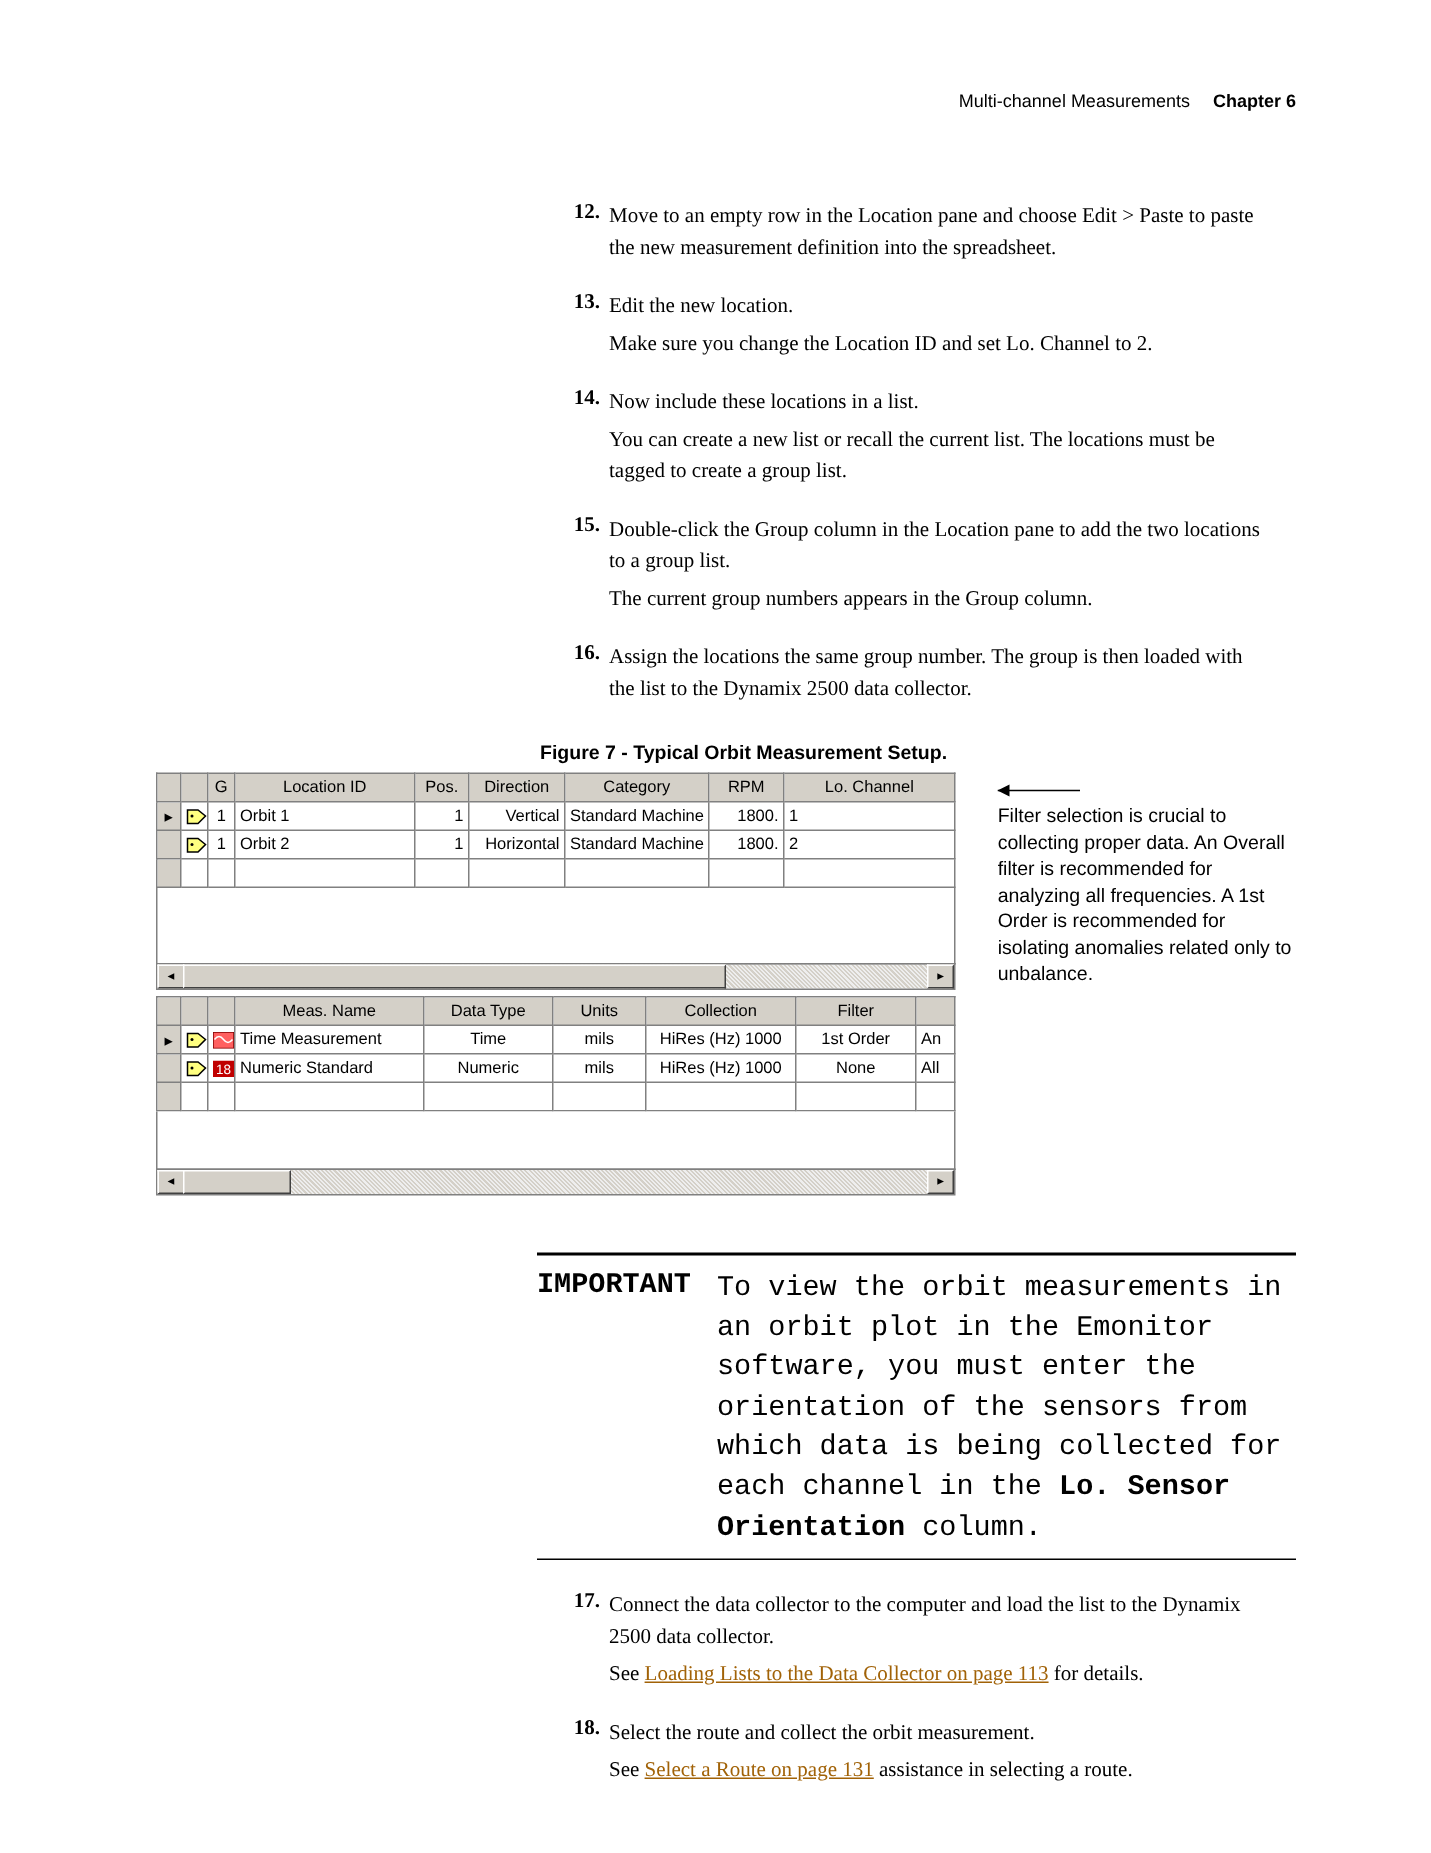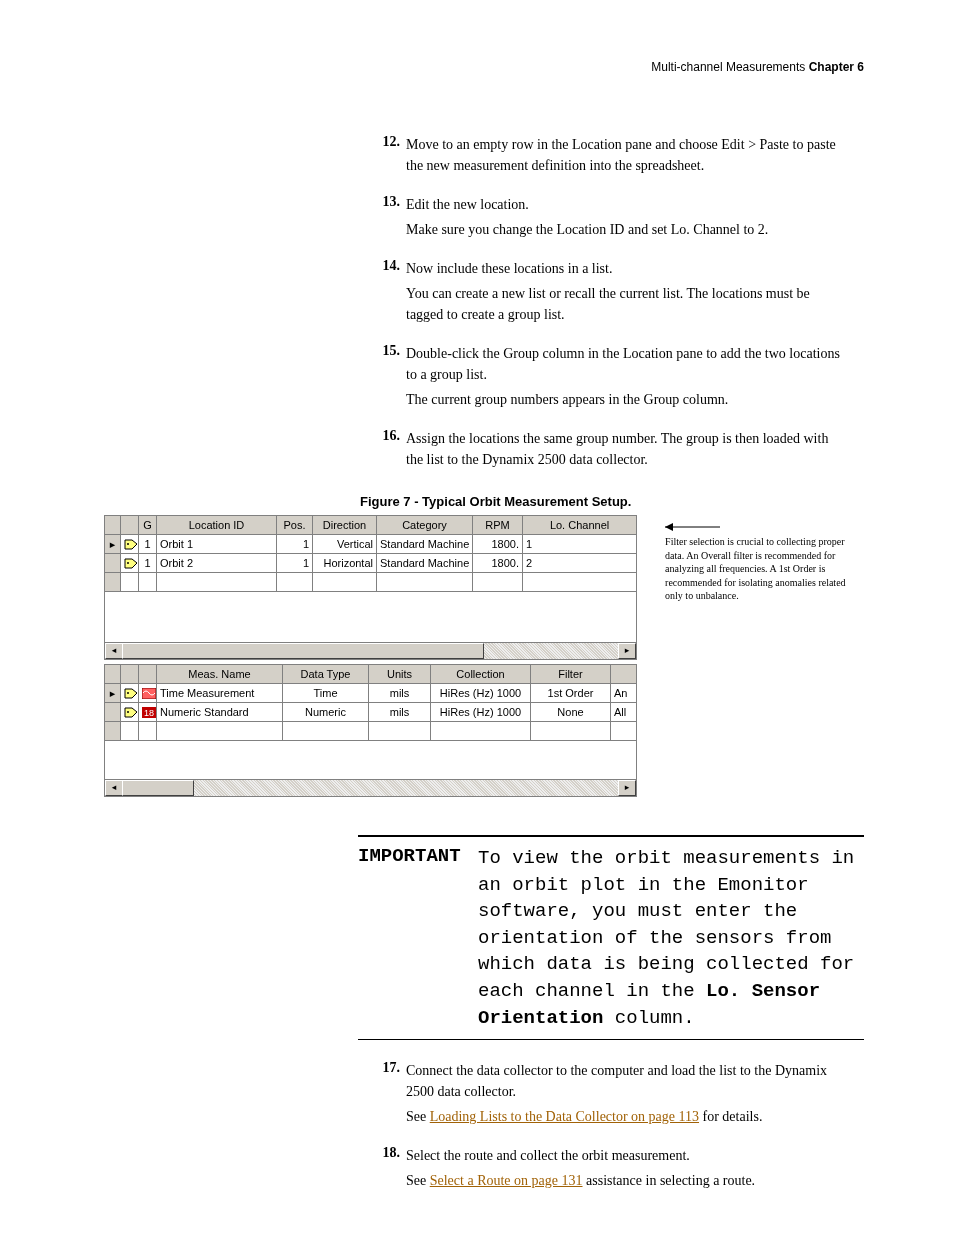--- a/index.html
+++ b/index.html
@@ -1,39 +1,39 @@
 <!DOCTYPE html>
 <html><head>
 <meta charset="utf-8">
 <style>
 body{font-family:Georgia,serif;font-size:14px;color:#000;margin:0;background:#fff;width:954px}
 .page{padding:60px 90px 40px 100px}
 .hdr{text-align:right;font-family:Arial,sans-serif;font-size:12px;margin-bottom:60px}
-.hdr b{font-weight:bold;margin-left:0}
+.hdr b{font-weight:bold;margin-left:12px}
 .content{margin-left:260px}
 ol.steps{list-style:none;padding:0;margin:16px}
 ol.steps>li{margin-bottom:18px}
 ol.steps .num{display:inline-block;width:24px;text-align:right;font-weight:bold;margin-right:6px;vertical-align:top}
 ol.steps .txt{display:inline-block;width:440px;vertical-align:top;line-height:1.5}
 ol.steps .txt p{margin:4px 0 0 0}
 .figcap{font-family:Arial,sans-serif;font-weight:bold;font-size:13px;margin:24px 0 6px 260px}
 .figrow{display:flex;align-items:flex-start}
 .fig{width:536px;margin-left:4px}
 table.grid{border-collapse:collapse;width:100%;font-family:"MS Sans Serif",Arial,sans-serif;font-size:11px;background:#fff;table-layout:fixed}
 table.grid th,table.grid td{border:1px solid #808080;padding:1px 3px;height:16px;white-space:nowrap;overflow:hidden}
 table.grid th{background:#d4d0c8;font-weight:normal;text-align:center}
 table.grid td{text-align:left}
 table.grid td.c{text-align:center}
 table.grid td.r{text-align:right}
 table.grid .sel{background:#d4d0c8}
 .scrollbar{height:16px;background:repeating-linear-gradient(45deg,#d4d0c8,#d4d0c8 1px,#eee 1px,#eee 2px);border:1px solid #808080;position:relative;margin-top:-1px}
 .sb-btn{width:16px;height:14px;background:#d4d0c8;border:1px solid #fff;border-right-color:#404040;border-bottom-color:#404040;position:absolute;top:0;font-size:9px;text-align:center;line-height:12px}
 .sb-thumb{position:absolute;height:14px;background:#d4d0c8;border:1px solid #fff;border-right-color:#404040;border-bottom-color:#404040;top:0}
 .spacer{height:50px}
-.sidenote{font-family:Liberation Serif, serif;font-size:10px;width:200px;margin-left:28px;line-height:1.35;margin-top:6px}
+.sidenote{font-family:Liberation Sans, sans-serif;font-size:13px;width:200px;margin-left:28px;line-height:1.35;margin-top:6px}
 .important{border-top:2px solid #000;border-bottom:1px solid #000;margin:38px 0 20px 258px;padding:8px 0;font-family:Liberation Mono, monospace;font-size:19px;display:flex}
 .important .lbl{font-weight:bold;width:120px;flex-shrink:0}
 .important .msg{line-height:1.4}
 a{color:#a16207;}
 svg.ic{vertical-align:middle}
 </style>
 </head>
 <body>
 
 <div class="page">

